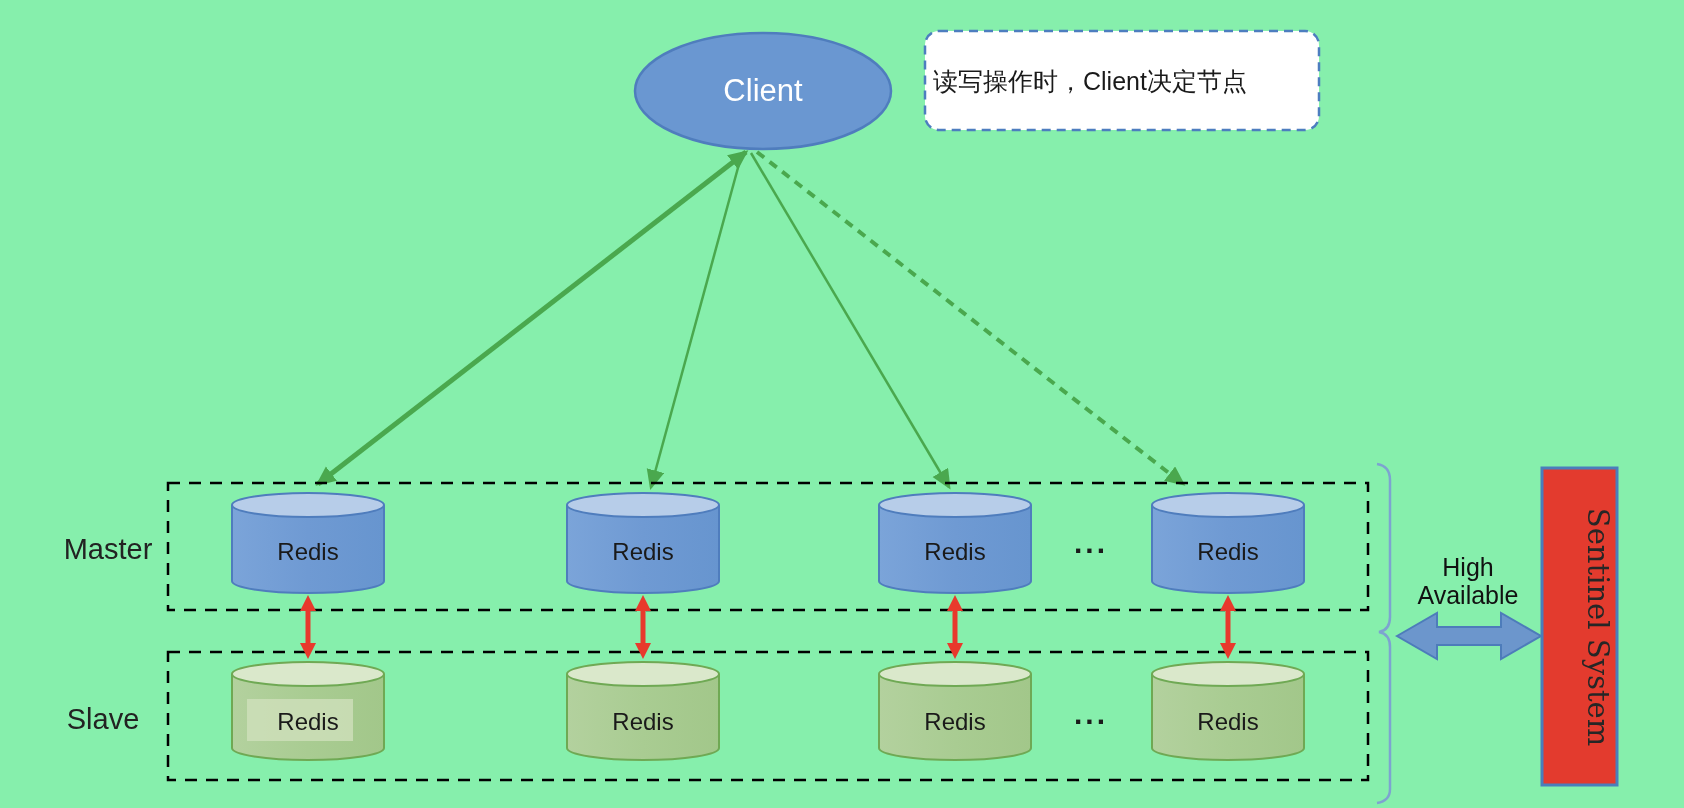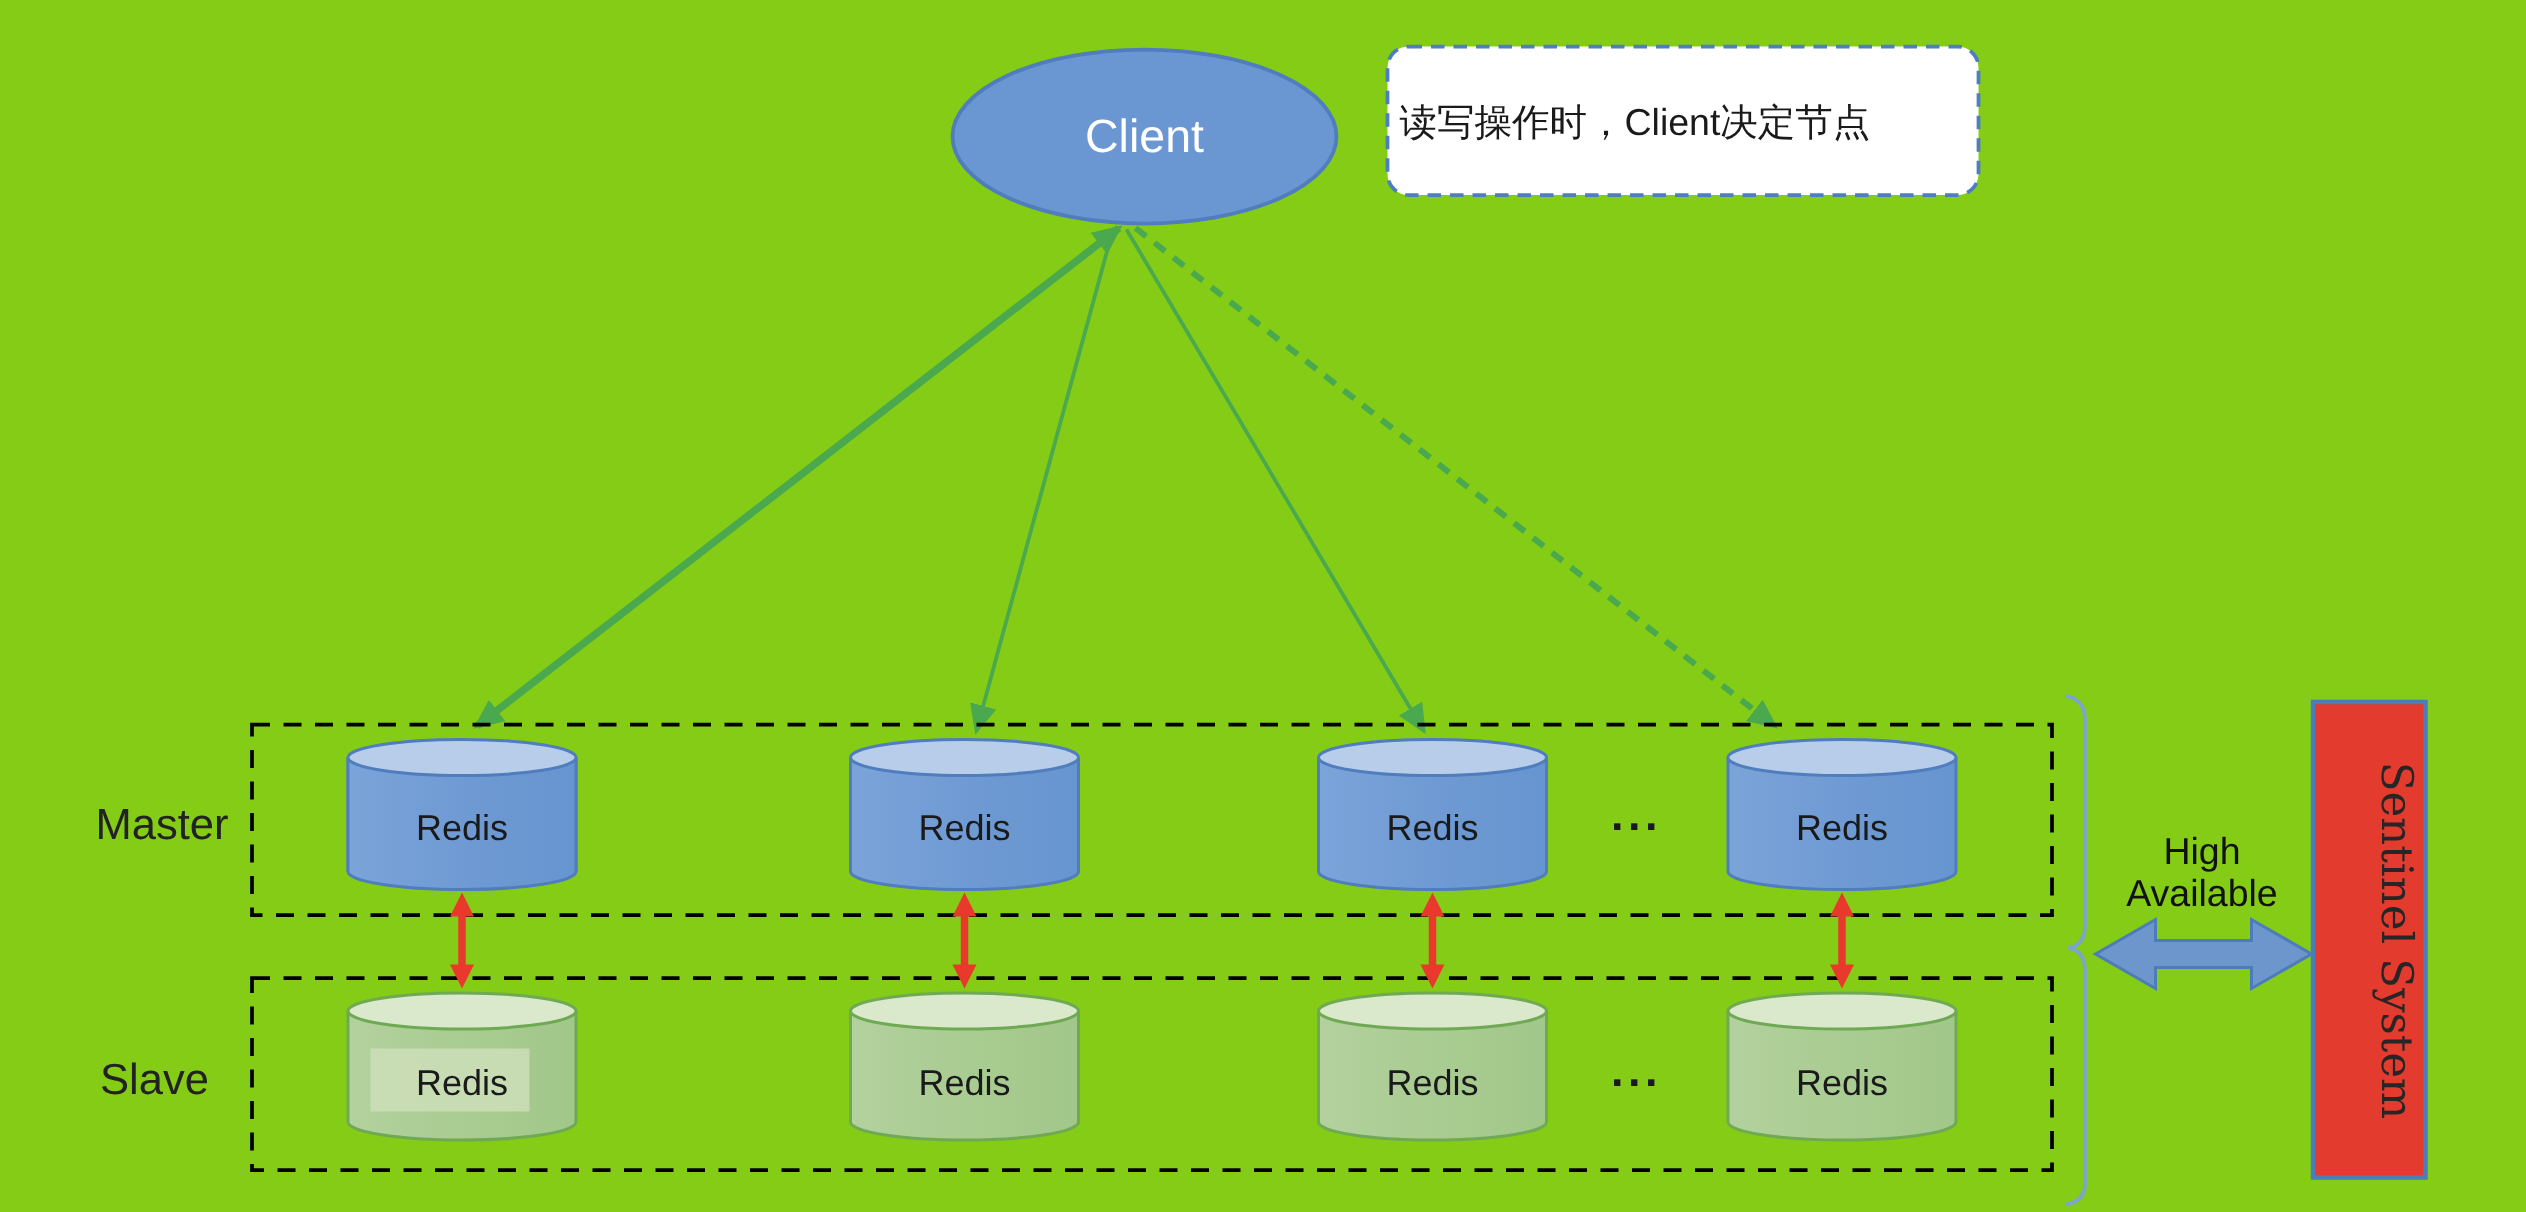--- a/index.html
+++ b/index.html
@@ -1,16 +1,16 @@
 <!DOCTYPE html>
 <html><head>
 <meta charset="utf-8">
 <style>
   html,body{margin:0;padding:0;background:#ffffff;}
-  .stage{position:relative;width:1684px;height:808px;background:#84cc16;overflow:hidden;
+  .stage{position:relative;width:1684px;height:808px;background:#86efac;overflow:hidden;
          font-family:"Liberation Sans",sans-serif;}
   svg{display:block;}
   text{font-family:"Liberation Sans",sans-serif;}
   .serif-text{font-family:"DejaVu Serif","Liberation Serif",serif;}
 </style>
 </head>
 <body>
 
 <div class="stage">
 <svg width="1684" height="808" viewBox="0 0 1684 808" xmlns="http://www.w3.org/2000/svg">

